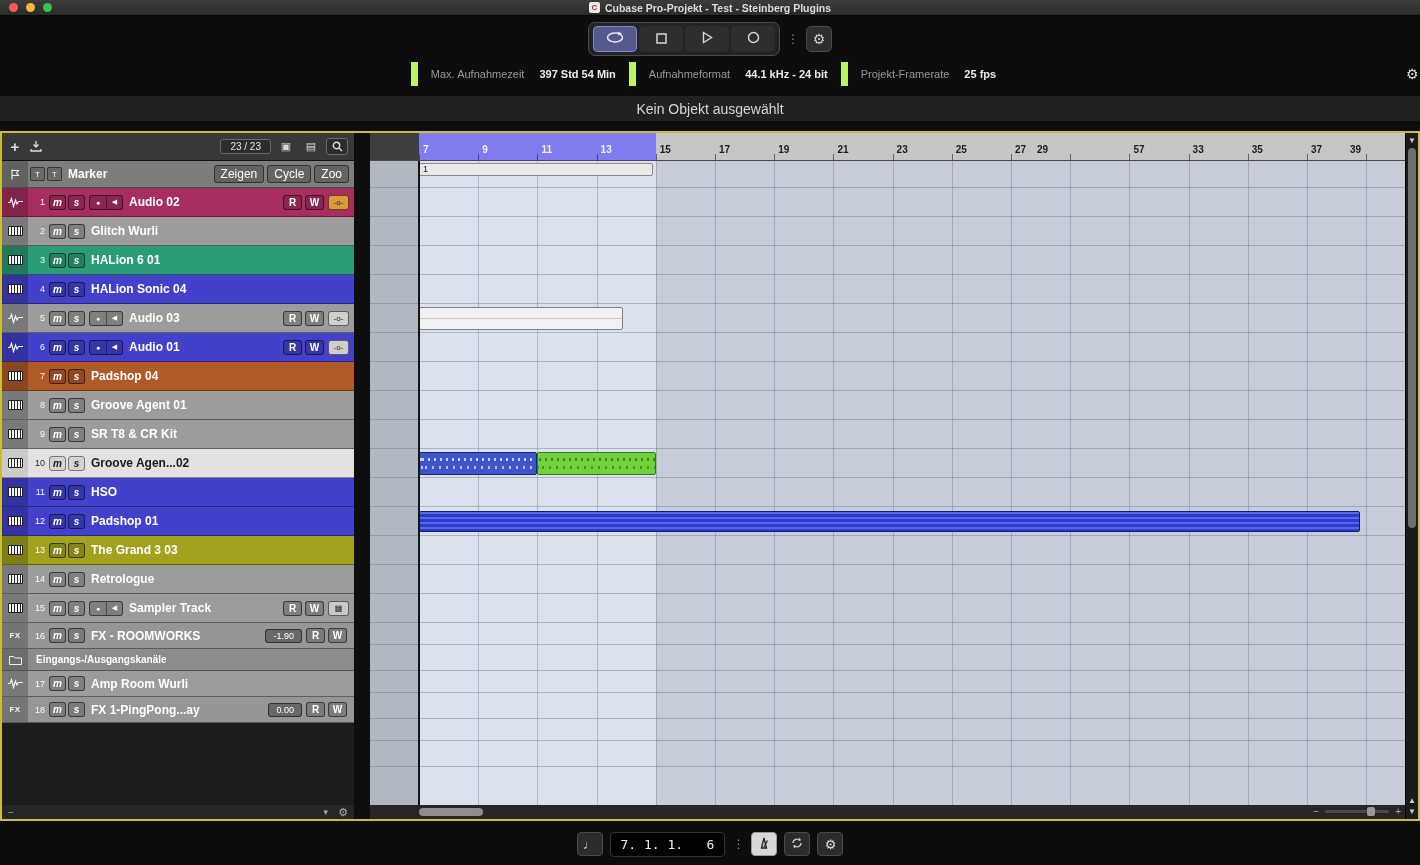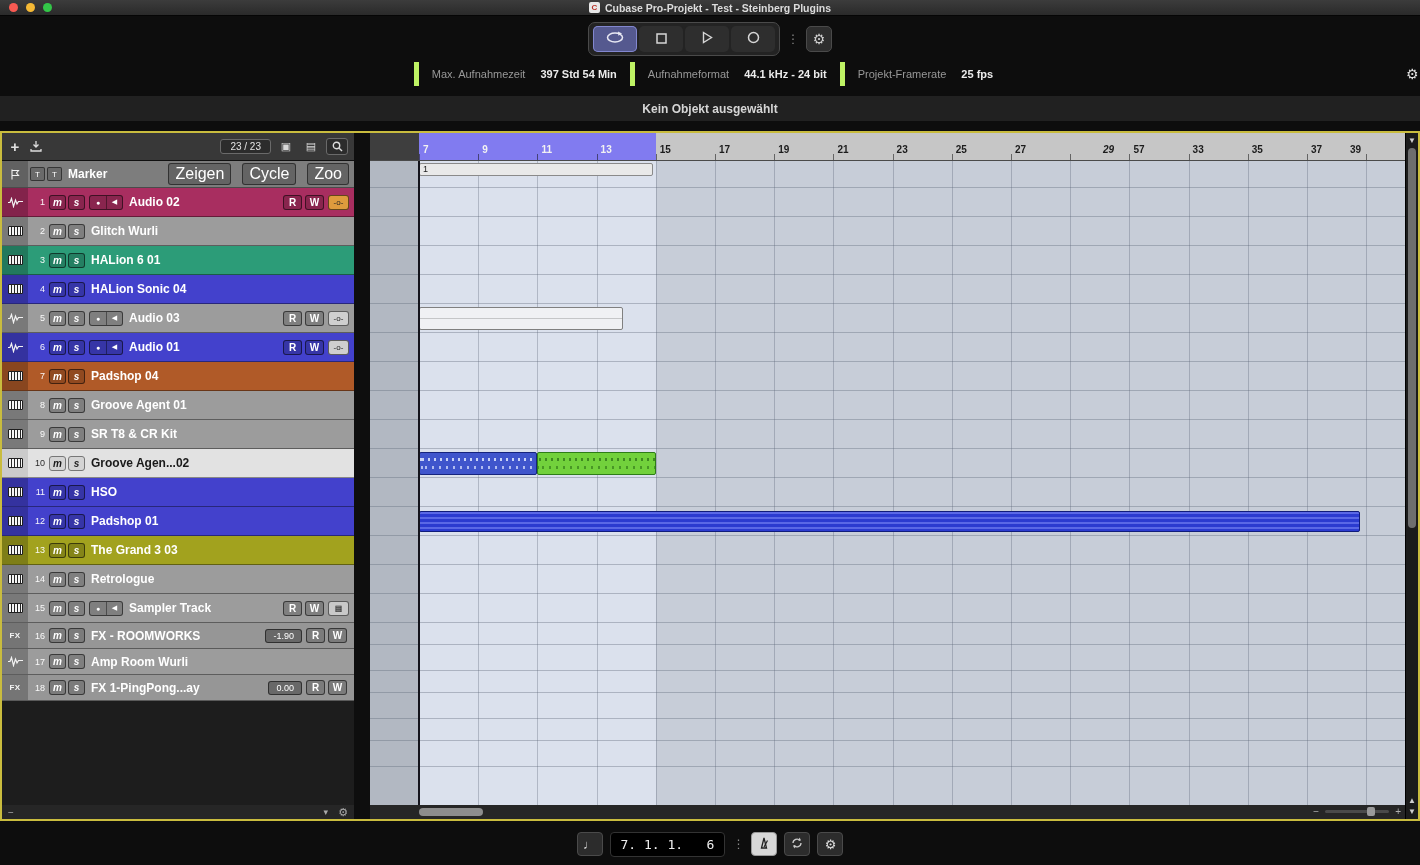--- a/index.html
+++ b/index.html
@@ -17,27 +17,27 @@
 
 .transport-zone{height:46px;display:flex;align-items:center;justify-content:center;gap:7px}
 .transport-group{display:flex;gap:2px;background:#232323;border:1px solid #4a4a4a;border-radius:7px;padding:3px 4px}
 .tbtn{width:44px;height:26px;border-radius:5px;display:flex;align-items:center;justify-content:center;background:#2e2e2e}
 .tbtn.active{background:#55598f;box-shadow:inset 0 0 0 1px #8287cf}
 .tdots{color:#8a8a8a;font-size:12px}
 .icon-btn{width:26px;height:26px;border-radius:5px;background:#2e2e2e;border:1px solid #4a4a4a;display:flex;align-items:center;justify-content:center;color:#cfcfcf;font-size:14px}
 
 
 .status-row{height:24px;display:flex;align-items:center;justify-content:center;font-size:11px;position:relative}
-.st-item{display:flex;gap:15px;padding:0 13px;border-left:5px solid #bef264;line-height:24px}
+.st-item{display:flex;gap:15px;padding:0 13px;border-left:7px solid #bef264;line-height:24px}
 .st-item:last-child{border-right:1px solid #3a3a3a}
 .st-label{color:#989898}
 .st-value{color:#ececec;font-weight:bold}
 .status-gear{position:absolute;right:0;top:4px;color:#ddd;font-size:14px;width:14px;overflow:hidden}
 .spacer10{height:10px}
-.info-row{height:25px;background:#212121;display:flex;align-items:center;justify-content:center;font-size:12px;font-weight:bold;color:#d6d6d6}
+.info-row{height:25px;background:#212121;display:flex;align-items:center;justify-content:center;font-size:14px;font-weight:normal;color:#d6d6d6}
 
 
 .project{position:absolute;left:0;top:131px;width:1420px;height:690px;border:2px solid #c9bc3e;background:#161616;display:flex}
 .track-panel{width:352px;min-width:352px;display:flex;flex-direction:column;background:#1d1d1d}
 .tp-header{height:28px;background:#383838;border-bottom:1px solid #101010;display:flex;align-items:center;gap:5px;padding:0 6px}
 .tph-plus{color:#e0e0e0;font-size:15px;font-weight:bold;width:14px;text-align:center}
 .tph-import{display:flex;align-items:center;width:18px;justify-content:center}
 .count-box{margin-left:auto;border:1px solid #6a6a6a;border-radius:3px;color:#e4e4e4;font-size:10px;padding:1px 9px;background:#2c2c2c}
 .tph-icon{width:20px;height:17px;color:#d8d8d8;font-size:11px;display:flex;align-items:center;justify-content:center}
 .tph-search{width:22px;height:17px;border:1px solid #6a6a6a;border-radius:3px;display:flex;align-items:center;justify-content:center;background:#2c2c2c}
@@ -53,21 +53,21 @@
 .sq-btn.rw{font-style:normal;width:19px;margin-left:1px}
 .track-row.selected .sq-btn{border-color:#777;background:rgba(0,0,0,.06)}
 .rec-pill{display:flex;border:1px solid rgba(0,0,0,.55);border-radius:3px;background:rgba(0,0,0,.18);height:15px;margin:0 2px;flex:none}
 .rp-half{width:16px;display:flex;align-items:center;justify-content:center;font-size:7px}
 .rp-half + .rp-half{border-left:1px solid rgba(0,0,0,.4)}
 .t-name{flex:1;font-size:12px;font-weight:bold;margin-left:4px;white-space:nowrap;overflow:hidden;text-overflow:ellipsis}
 .val-box{border:1px solid rgba(0,0,0,.55);border-radius:3px;background:rgba(0,0,0,.3);font-size:9px;padding:1px 7px;margin-right:3px;flex:none}
 .auto-btn{min-width:21px;height:15px;border:1px solid rgba(0,0,0,.55);border-radius:3px;background:#c9c9c9;color:#222;font-size:8px;display:flex;align-items:center;justify-content:center;margin-left:2px;flex:none;padding:0 2px}
 .folder-row .f-name{font-size:10px;font-weight:bold;margin-left:6px}
 .mk-btn{width:15px;height:14px;border:1px solid rgba(0,0,0,.5);border-radius:2px;background:rgba(0,0,0,.15);font-size:8px;display:flex;align-items:center;justify-content:center;margin-right:2px;flex:none}
-.mk-wide-btn{border:1px solid rgba(0,0,0,.5);border-radius:3px;background:rgba(0,0,0,.2);font-size:16px;padding:1px 6px;margin-left:11px;flex:none}
+.mk-wide-btn{border:1px solid rgba(0,0,0,.5);border-radius:3px;background:rgba(0,0,0,.2);font-size:12px;padding:1px 6px;margin-left:3px;flex:none}
 .tp-filler{flex:1;background:#1d1d1d}
 .tp-footer{height:14px;background:#262626;display:flex;align-items:center;padding:0 6px;color:#aaa;font-size:10px;gap:10px}
 .tp-footer .minus{margin-right:auto}
 .tp-footer .chev{font-size:9px}
 .tp-footer .gear{font-size:11px}
 
 .divider-col{width:16px;background:#0e0e0e}
 .arrange{flex:1;display:flex;flex-direction:column;min-width:0;position:relative}
 .ruler{height:28px;background:#c6c6c6;position:relative;border-bottom:1px solid #4a4a4a;overflow:hidden;flex:none}
 .ruler-prestart{position:absolute;left:0;top:0;bottom:0;background:#3e3e3e}
@@ -377,20 +377,28 @@
           <div class="track-row" style="height: 26px; background: rgb(150, 150, 150); color: rgb(255, 255, 255);">
             <div class="t-icon fx-glyph">FX</div>
             <div class="t-num">16</div>
             <div class="sq-btn">m</div>
             <div class="sq-btn">s</div>
             <div class="t-name">FX - ROOMWORKS</div>
             <div class="val-box">-1.90</div>
             <div class="sq-btn rw">R</div>
             <div class="sq-btn rw">W</div>
           </div>
+          <div class="track-row folder-row" style="height: 22px; background: rgb(139, 139, 139); color: rgb(255, 255, 255);">
+            <div class="t-icon">
+              <svg width="13" height="10" viewBox="0 0 13 10">
+                <path d="M.5 9.5v-8h4L6 3h6.5v6.5z" fill="none" stroke="#f2f2f2" stroke-width="1"></path>
+              </svg>
+            </div>
+            <div class="f-name">Eingangs-/Ausgangskanäle</div>
+          </div>
           <div class="track-row" style="height: 26px; background: rgb(156, 156, 156); color: rgb(255, 255, 255);">
             <div class="t-icon">
               <svg width="15" height="11" viewBox="0 0 15 11">
                 <path d="M0 5.5h2L3.5 1.5l2 8 2-6.5 1.5 4 1.5-2.5H15" fill="none" stroke="#f2f2f2" stroke-width="1.2"></path>
               </svg>
             </div>
             <div class="t-num">17</div>
             <div class="sq-btn">m</div>
             <div class="sq-btn">s</div>
             <div class="t-name">Amp Room Wurli</div>
@@ -436,21 +444,21 @@
           <div class="r-label" style="left: 408.2px;">19</div>
           <div class="r-tick" style="left: 463.4px;"></div>
           <div class="r-label" style="left: 467.4px;">21</div>
           <div class="r-tick" style="left: 522.6px;"></div>
           <div class="r-label" style="left: 526.6px;">23</div>
           <div class="r-tick" style="left: 581.8px;"></div>
           <div class="r-label" style="left: 585.8px;">25</div>
           <div class="r-tick" style="left: 641px;"></div>
           <div class="r-label" style="left: 645px;">27</div>
           <div class="r-tick" style="left: 700.2px;"></div>
-          <div class="r-label" style="left: 733px; font-style: italic;">29</div>
+          <div class="r-label" style="left: 667px;">29</div>
           <div class="r-tick" style="left: 759.4px;"></div>
           <div class="r-label" style="left: 763.4px;">57</div>
           <div class="r-tick" style="left: 818.6px;"></div>
           <div class="r-label" style="left: 822.6px;">33</div>
           <div class="r-tick" style="left: 877.8px;"></div>
           <div class="r-label" style="left: 881.8px;">35</div>
           <div class="r-tick" style="left: 937px;"></div>
           <div class="r-label" style="left: 941px;">37</div>
           <div class="r-tick" style="left: 996.2px;"></div>
           <div class="r-label" style="left: 980px;">39</div>

